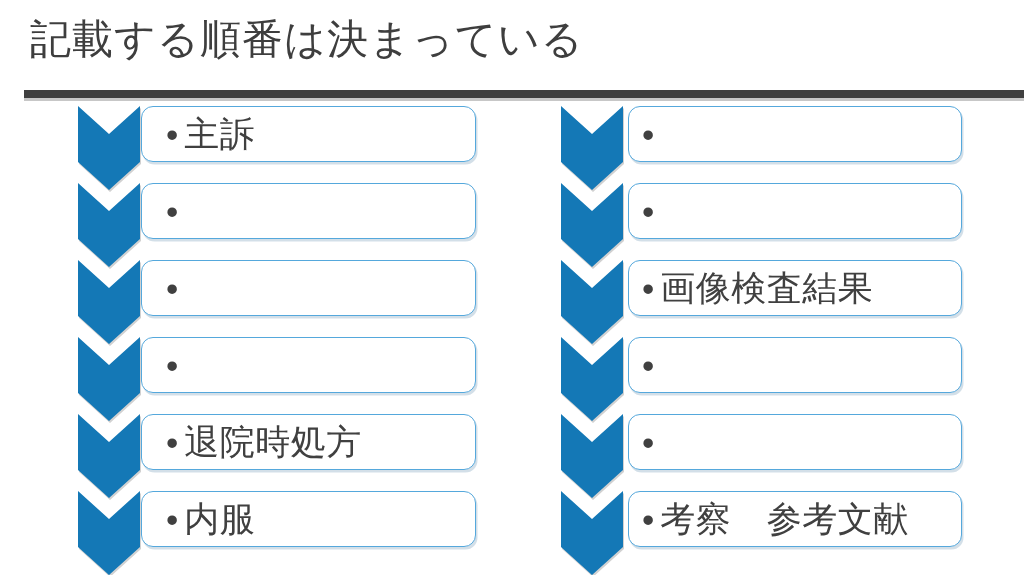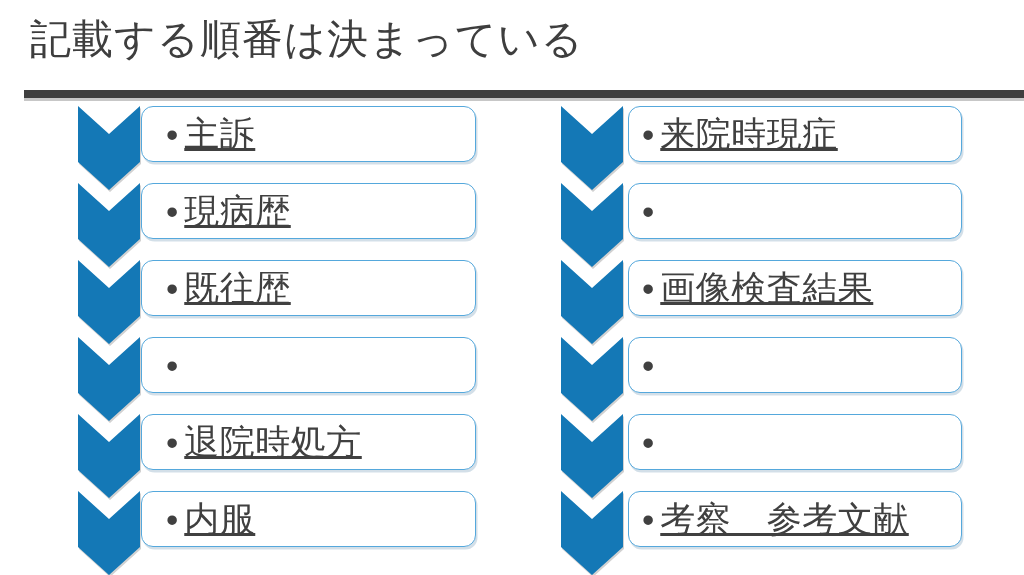--- a/index.html
+++ b/index.html
@@ -46,21 +46,21 @@
   }
   .col-left .box{left:63px;width:335px;padding-left:24px;}
   .col-right .box{left:67px;width:334px;padding-left:13px;}
   .r0{top:0;} .r1{top:77px;} .r2{top:154px;} .r3{top:231px;} .r4{top:308px;} .r5{top:385px;}
   .bullet{
     font-size:35px;color:var(--text);line-height:1;
     margin-right:6px;flex:0 0 auto;
   }
   .label{
     font-size:35px;color:var(--text);line-height:1.1;
-    white-space:nowrap;letter-spacing:0.5px;text-decoration:underline;
+    white-space:nowrap;letter-spacing:0.5px;
   }
 </style>
 </head>
 <body>
 
 <div class="slide">
 
   <h1 class="title">記載する順番は決まっている</h1>
   <div class="divider"></div>
 
@@ -73,25 +73,23 @@
       <polygon points="0,308 31,336 62,308 62,364 31,392 0,364"></polygon>
       <polygon points="0,385 31,413 62,385 62,441 31,469 0,441"></polygon>
     </svg>
 
     <div class="box r0">
       <span class="bullet">•</span>
       <span class="label">主訴</span>
     </div>
     <div class="box r1">
       <span class="bullet">•</span>
-      <span class="label">現病歴</span>
     </div>
     <div class="box r2">
       <span class="bullet">•</span>
-      <span class="label">既往歴</span>
     </div>
     <div class="box r3">
       <span class="bullet">•</span>
     </div>
     <div class="box r4">
       <span class="bullet">•</span>
       <span class="label">退院時処方</span>
     </div>
     <div class="box r5">
       <span class="bullet">•</span>
@@ -104,21 +102,20 @@
       <polygon points="0,0 31,28 62,0 62,56 31,84 0,56"></polygon>
       <polygon points="0,77 31,105 62,77 62,133 31,161 0,133"></polygon>
       <polygon points="0,154 31,182 62,154 62,210 31,238 0,210"></polygon>
       <polygon points="0,231 31,259 62,231 62,287 31,315 0,287"></polygon>
       <polygon points="0,308 31,336 62,308 62,364 31,392 0,364"></polygon>
       <polygon points="0,385 31,413 62,385 62,441 31,469 0,441"></polygon>
     </svg>
 
     <div class="box r0">
       <span class="bullet">•</span>
-      <span class="label">来院時現症</span>
     </div>
     <div class="box r1">
       <span class="bullet">•</span>
     </div>
     <div class="box r2">
       <span class="bullet">•</span>
       <span class="label">画像検査結果</span>
     </div>
     <div class="box r3">
       <span class="bullet">•</span>

